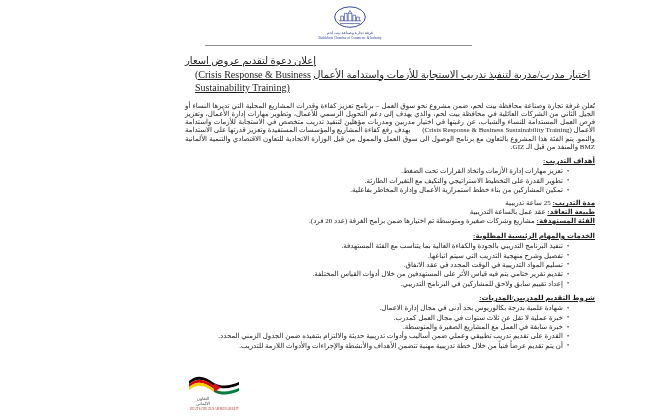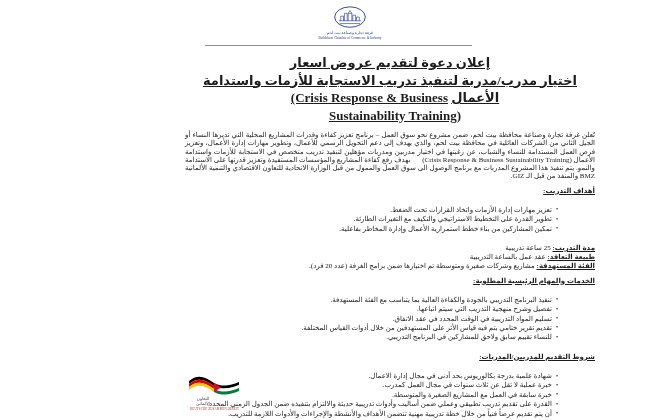--- a/index.html
+++ b/index.html
@@ -15,29 +15,29 @@
   .chamber .org-ar{font-size:4px;color:#2a3f8f;line-height:1.2;white-space:nowrap;}
   .chamber .org-en{font-size:3.4px;color:#2a3f8f;line-height:1.2;white-space:nowrap;}
 
   .divider{position:absolute;left:205px;top:45px;width:267px;height:1px;background:#8f8f8f;}
 
   
   .content{
     position:absolute;left:185px;top:54px;width:410px;direction:rtl;
     font-size:7px;line-height:1.18;
   }
-  .doc-title{text-align:center;font-weight:bold;font-size:13px;line-height:1.35;}
+  .doc-title{text-align:left;font-weight:normal;font-size:10px;line-height:1.35;}
   .doc-title .tline{text-decoration:underline;}
   .ltr{direction:ltr;unicode-bidi:embed;padding-left:10px;}
 
   .intro{margin:7px 0 0;text-align:justify;}
 
   .sec-head{font-weight:bold;text-decoration:underline;margin:6px 0 2px;}
 
-  ul.blist{margin:11px;padding:0 26px 0 0;list-style:none;}
+  ul.blist{margin:0;padding:0 26px 0 0;list-style:none;}
   ul.blist li{margin:0 0 1px;line-height:1.2;}
   ul.blist li::before{content:"•";margin-left:4px;font-size:6px;position:relative;top:-0.5px;}
 
   .details{margin:5px 0 0;}
   .detail-row{line-height:1.26;}
   .detail-label{font-weight:bold;text-decoration:underline;}
 
   
   .coop{position:absolute;left:188px;top:374px;width:60px;}
   .coop .ribbon{display:block;}
@@ -75,21 +75,21 @@
       <div class="tline">إعلان دعوة لتقديم عروض اسعار</div>
       <div>
         <span class="tline">اختيار مدرب/مدربة لتنفيذ تدريب الاستجابة للأزمات واستدامة الأعمال</span>
         <span class="tline ltr">(Crisis Response &amp; Business</span>
       </div>
       <div class="tline ltr">Sustainability Training)</div>
     </div>
 
     <p class="intro"><span>تُعلن غرفة تجارة وصناعة محافظة بيت لحم، ضمن مشروع نحو سوق العمل – برنامج تعزيز كفاءة وقدرات المشاريع المحلية التي تديرها النساء أو الجيل الثاني من الشركات العائلية في محافظة بيت لحم، والذي يهدف إلى دعم التحويل الرسمي للأعمال، وتطوير مهارات إدارة الأعمال، وتعزيز فرص العمل المستدامة للنساء والشباب، عن رغبتها في اختيار مدربين ومدربات مؤهلين لتنفيذ تدريب متخصص في الاستجابة للأزمات واستدامة الأعمال</span>
       <span class="ltr">(Crisis Response &amp; Business Sustainability Training)</span>
-      <span>بهدف رفع كفاءة المشاريع والمؤسسات المستفيدة وتعزيز قدرتها على الاستدامة والنمو. يتم تنفيذ هذا المشروع المدربات مع برنامج الوصول الى سوق العمل والممول من قبل الوزارة الاتحادية للتعاون الاقتصادي والتنمية الألمانية BMZ والمنفذ من قبل الـ GIZ.</span></p>
+      <span>بهدف رفع كفاءة المشاريع والمؤسسات المستفيدة وتعزيز قدرتها على الاستدامة والنمو. يتم الفئة هذا المشروع بالتعاون مع برنامج الوصول الى سوق العمل والممول من قبل الوزارة الاتحادية للتعاون الاقتصادي والتنمية الألمانية BMZ والمنفذ من قبل الـ GIZ.</span></p>
 
     <div class="sec-head">أهداف التدريب:</div>
     <ul class="blist">
         <li>تعزيز مهارات إدارة الأزمات واتخاذ القرارات تحت الضغط.</li>
         <li>تطوير القدرة على التخطيط الاستراتيجي والتكيف مع التغيرات الطارئة.</li>
         <li>تمكين المشاركين من بناء خطط استمرارية الأعمال وإدارة المخاطر بفاعلية.</li>
       </ul>
 
     <div class="details">
       <div class="detail-row">
@@ -105,21 +105,21 @@
         <span>مشاريع وشركات صغيرة ومتوسطة تم اختيارها ضمن برامج الغرفة (عدد 20 فرد).</span>
       </div>
     </div>
 
     <div class="sec-head">الخدمات والمهام الرئيسية المطلوبة:</div>
     <ul class="blist">
         <li>تنفيذ البرنامج التدريبي بالجودة والكفاءة العالية بما يتناسب مع الفئة المستهدفة.</li>
         <li>تفصيل وشرح منهجية التدريب التي سيتم اتباعها.</li>
         <li>تسليم المواد التدريبية في الوقت المحدد في عقد الاتفاق.</li>
         <li>تقديم تقرير ختامي يتم فيه قياس الأثر على المستهدفين من خلال أدوات القياس المختلفة.</li>
-        <li>للنساء تقييم سابق ولاحق للمشاركين في البرنامج التدريبي.</li>
+        <li>إعداد تقييم سابق ولاحق للمشاركين في البرنامج التدريبي.</li>
       </ul>
 
     <div class="sec-head">شروط التقديم للمدربين/المدربات:</div>
     <ul class="blist">
         <li>شهادة علمية بدرجة بكالوريوس بحد أدنى في مجال إدارة الاعمال.</li>
         <li>خبرة عملية لا تقل عن ثلاث سنوات في مجال العمل كمدرب.</li>
         <li>خبرة سابقة في العمل مع المشاريع الصغيرة والمتوسطة.</li>
         <li>القدرة على تقديم تدريب تطبيقي وعملي ضمن أساليب وأدوات تدريبية حديثة والالتزام بتنفيذه ضمن الجدول الزمني المحدد.</li>
         <li>أن يتم تقديم عرضاً فنياً من خلال خطة تدريبية مهنية تتضمن الأهداف والأنشطة والإجراءات والأدوات اللازمة للتدريب.</li>
       </ul>

